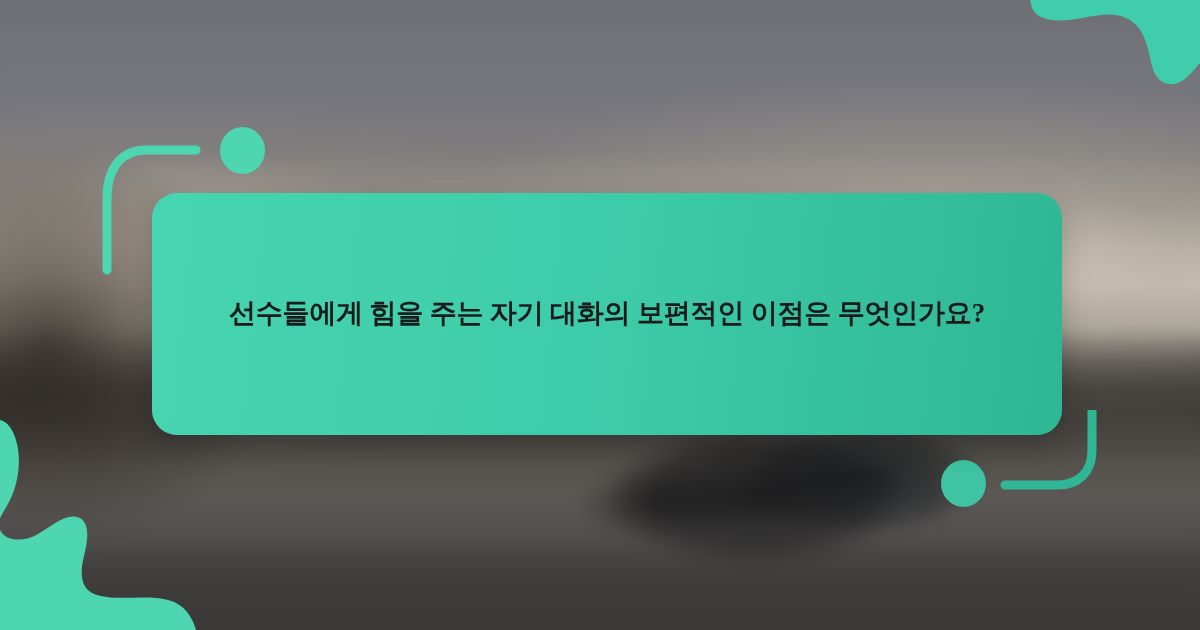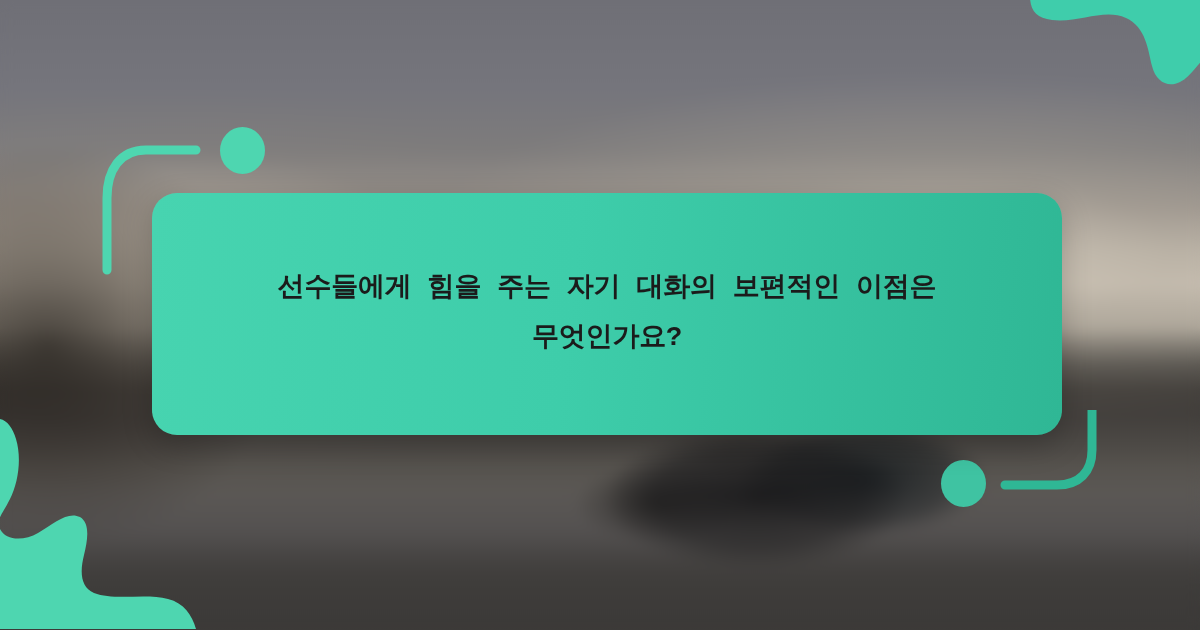--- a/index.html
+++ b/index.html
@@ -5,21 +5,21 @@
   html, body {
     margin: 0;
     padding: 0;
     background: #3a3a38;
   }
   #stage {
     position: relative;
     width: 1200px;
     height: 630px;
     overflow: hidden;
-    font-family: Liberation Mono, monospace;
+    font-family: Liberation Serif, serif;
   }
 
   
   .bg-layer {
     position: absolute;
     inset: 0;
     z-index: 0;
   }
   .bg-base {
     background: linear-gradient(180deg,

